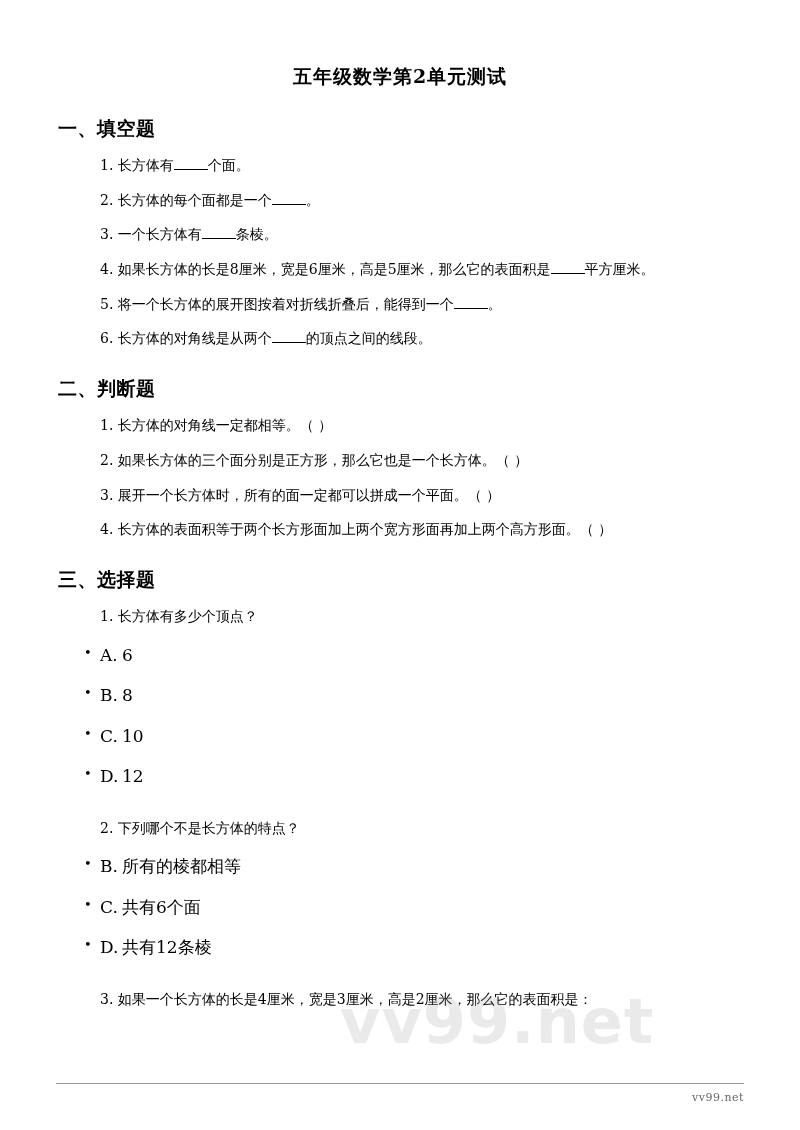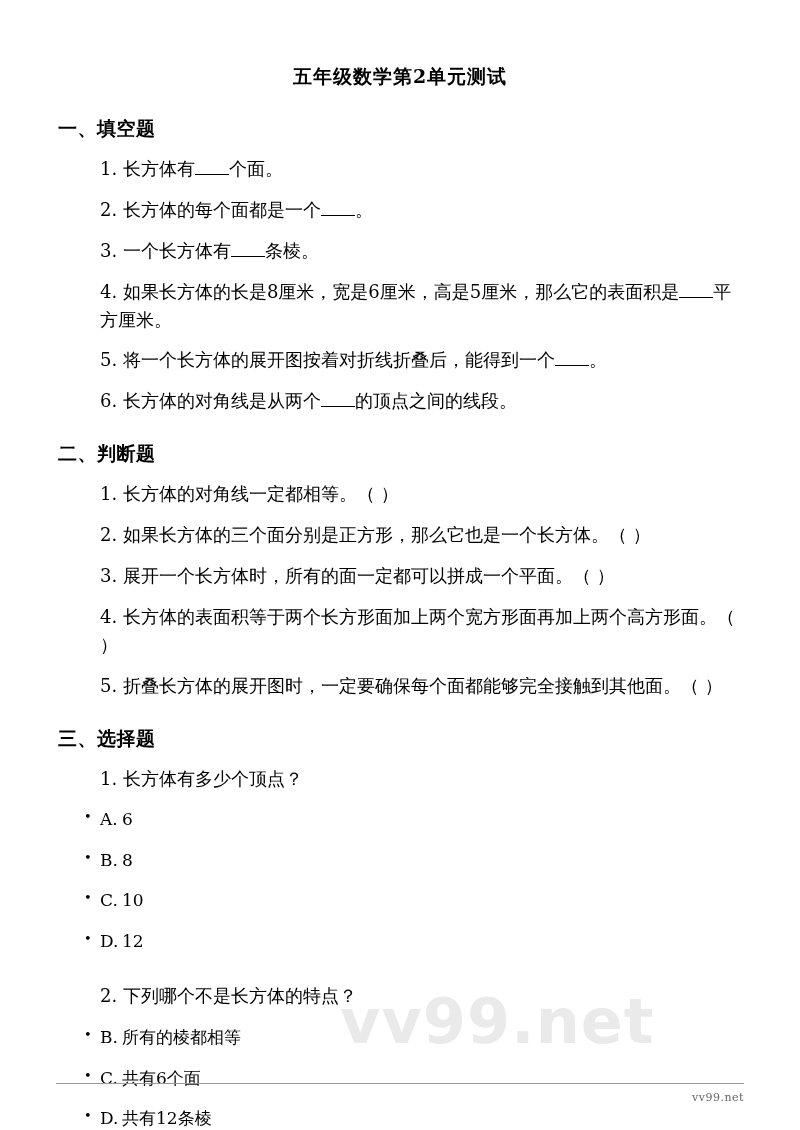--- a/index.html
+++ b/index.html
@@ -35,21 +35,21 @@
   }
   .section-heading {
     font-size: 19px;
     font-weight: bold;
     margin: 0 0 6px 0;
     padding-left: 2px;
     letter-spacing: 0.5px;
     font-family: "DejaVu Serif", "Liberation Serif", serif;
   }
   .q-item {
-    font-size: 18px;
+    font-size: 14px;
     line-height: 1.55;
     margin: 13px 0 0 0;
     padding-left: 44px;
     font-family: "DejaVu Serif", "Liberation Serif", serif;
   }
   .blank {
     display: inline-block;
     border-bottom: 1px solid #000;
     width: 34px;
     vertical-align: baseline;
@@ -162,24 +162,20 @@
       <span>如果长方体的三个面分别是正方形，那么它也是一个长方体。（ ）</span>
     </p>
     <p class="q-item">
       <span>3.</span>
       <span>展开一个长方体时，所有的面一定都可以拼成一个平面。（ ）</span>
     </p>
     <p class="q-item">
       <span>4.</span>
       <span>长方体的表面积等于两个长方形面加上两个宽方形面再加上两个高方形面。（ ）</span>
     </p>
-    <p class="q-item">
-      <span>5.</span>
-      <span>折叠长方体的展开图时，一定要确保每个面都能够完全接触到其他面。（ ）</span>
-    </p>
   </div>
 
   <div class="section">
     <div class="section-heading">三、选择题</div>
 
     <p class="q-item">
       <span>1.</span>
       <span>长方体有多少个顶点？</span>
     </p>
 

